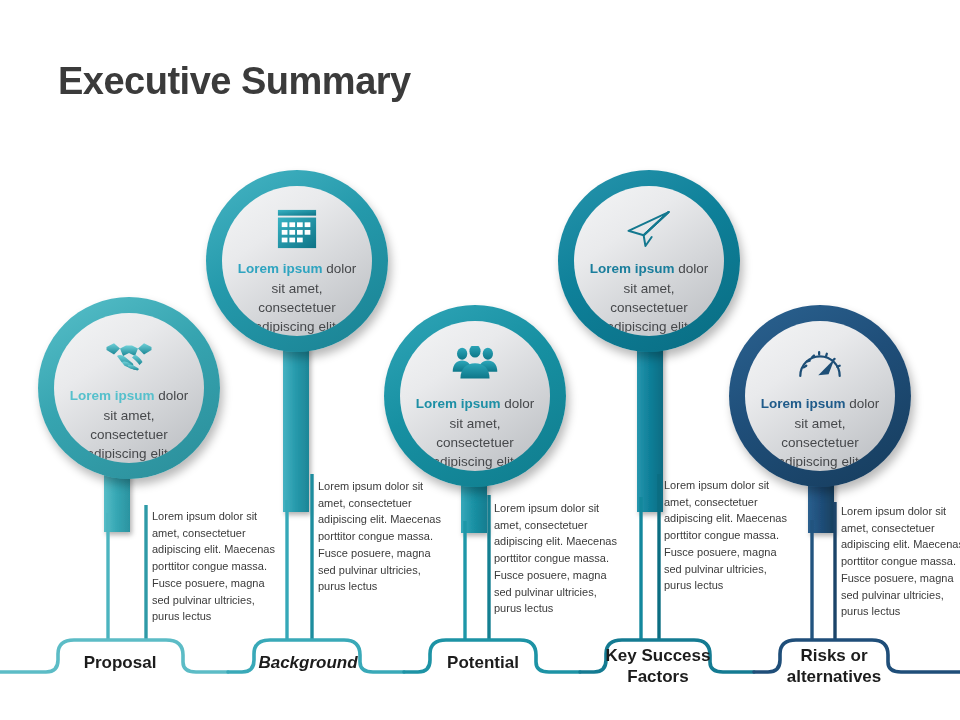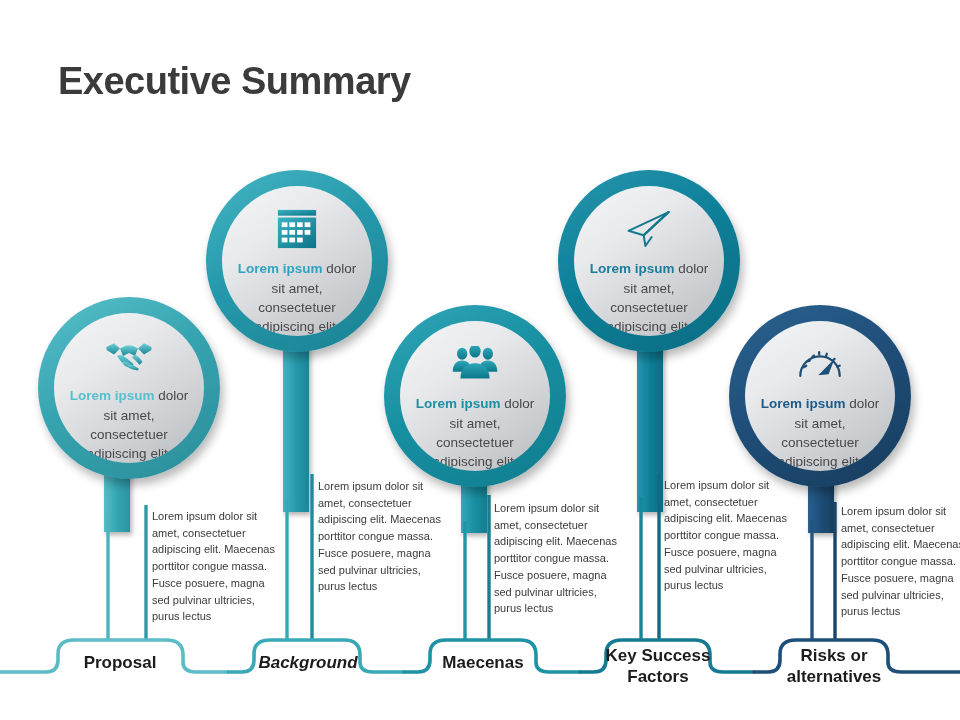--- a/index.html
+++ b/index.html
@@ -294,21 +294,21 @@
   </div>
 
   <div class="body-text" style="left:152px; top:508px; width:128px;">Lorem  ipsum dolor sit amet, consectetuer adipiscing elit. Maecenas porttitor congue massa. Fusce posuere, magna sed pulvinar ultricies, purus lectus</div>
   <div class="body-text" style="left:318px; top:478px; width:128px;">Lorem  ipsum dolor sit amet, consectetuer adipiscing elit. Maecenas porttitor congue massa. Fusce posuere, magna sed pulvinar ultricies, purus lectus</div>
   <div class="body-text" style="left:494px; top:500px; width:128px;">Lorem  ipsum dolor sit amet, consectetuer adipiscing elit. Maecenas porttitor congue massa. Fusce posuere, magna sed pulvinar ultricies, purus lectus</div>
   <div class="body-text" style="left:664px; top:477px; width:128px;">Lorem  ipsum dolor sit amet, consectetuer adipiscing elit. Maecenas porttitor congue massa. Fusce posuere, magna sed pulvinar ultricies, purus lectus</div>
   <div class="body-text" style="left:841px; top:503px; width:128px;">Lorem  ipsum dolor sit amet, consectetuer adipiscing elit. Maecenas porttitor congue massa. Fusce posuere, magna sed pulvinar ultricies, purus lectus</div>
 
   <div class="tab-label" style="left:62px; top:652px; width:116px;">Proposal</div>
   <div class="tab-label" style="left:250px; top:652px; width:116px;font-style:italic;">Background</div>
-  <div class="tab-label" style="left:425px; top:652px; width:116px;">Maecenas</div>
+  <div class="tab-label" style="left:425px; top:652px; width:116px;">Potential</div>
   <div class="tab-label" style="left:776px; top:645px; width:116px;">
     <div>Risks  or</div>
     <div>alternatives</div>
   </div>
   <div class="tab-label" style="left:600px; top:645px; width:116px;">
     <div>Key  Success</div>
     <div>Factors</div>
   </div>
 
 </div>

